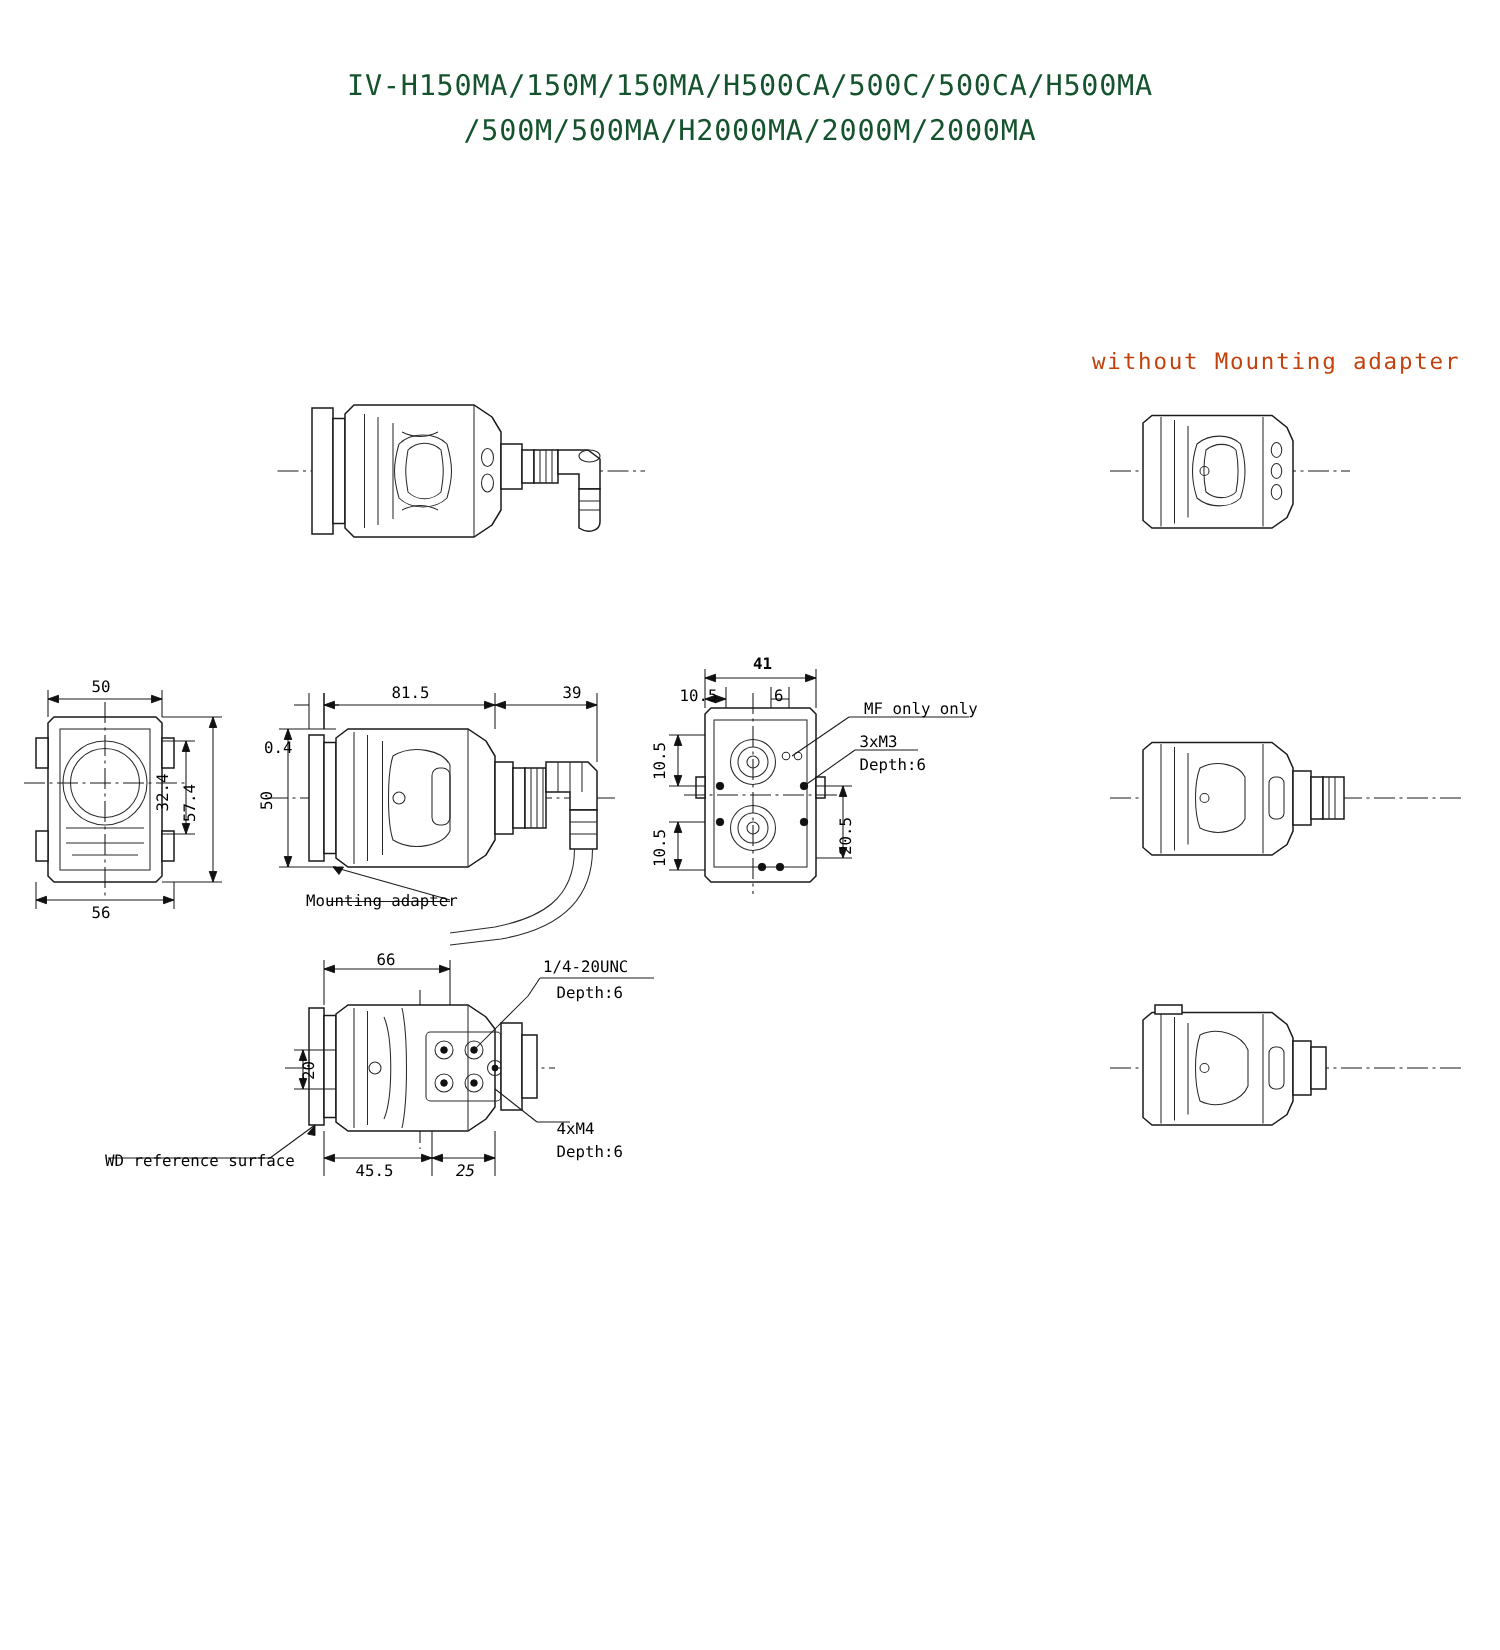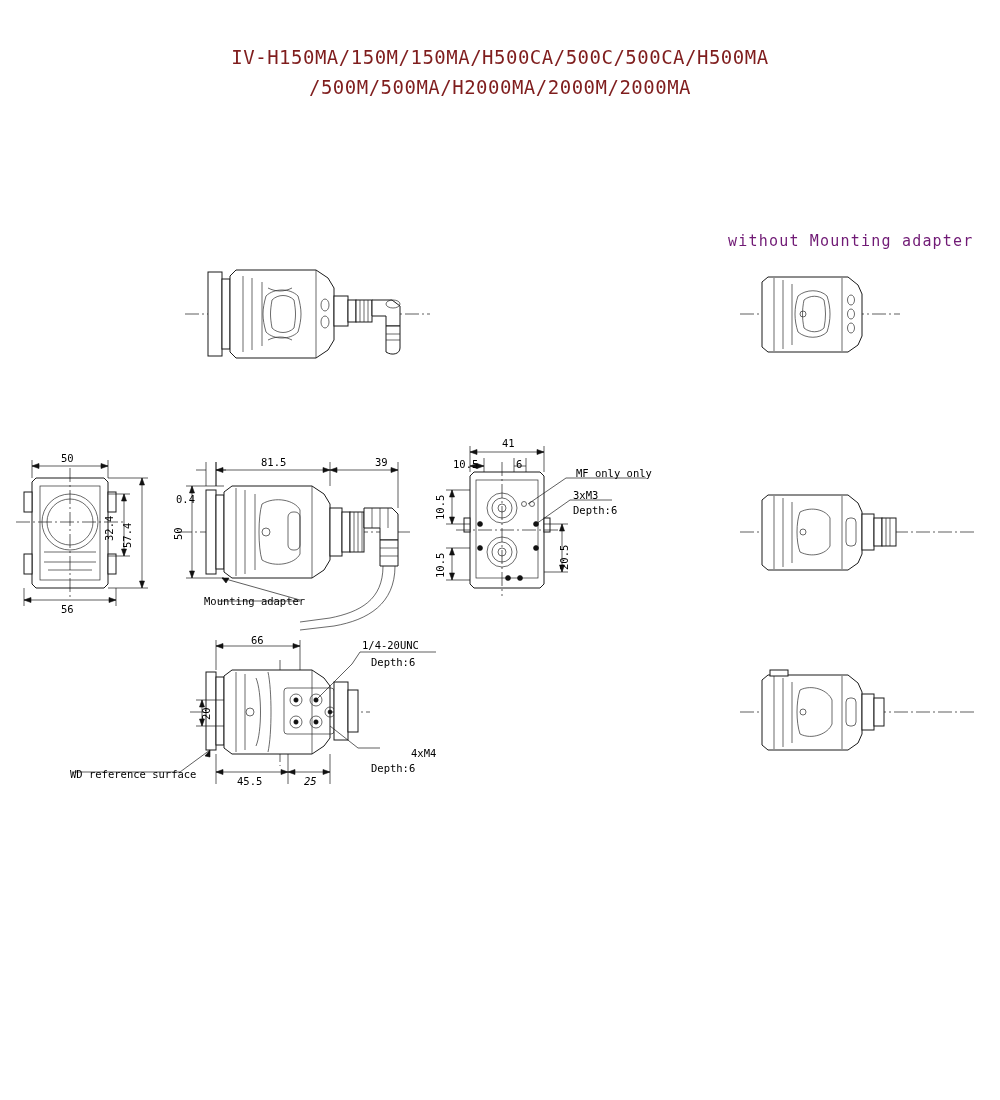--- a/index.html
+++ b/index.html
@@ -24,31 +24,31 @@
   .title {
     position: absolute;
     left: 0;
     top: 42px;
     width: 1000px;
     text-align: center;
     font-family: "DejaVu Sans Mono", monospace;
     font-size: 19px;
     letter-spacing: 0.5px;
     line-height: 30px;
-    color: #7f1d1d;
+    color: #14532d;
   }
   .title .line2 { display: block; }
   .note-right {
     position: absolute;
     left: 728px;
     top: 232px;
     font-family: "DejaVu Sans Mono", monospace;
     font-size: 15px;
     letter-spacing: 1.2px;
-    color: #701a75;
+    color: #c2410c;
     white-space: nowrap;
   }
   .dimlabel {
     position: absolute;
     font-family: "DejaVu Sans Mono", monospace;
     font-size: 10.5px;
     color: #000;
     white-space: nowrap;
   }
   .dimlabel.rot {
@@ -411,33 +411,33 @@
   <div class="dimlabel" style="left:61px; top:603px;">56</div>
   <div class="dimlabel rot" style="left:121px; top:548px;">57.4</div>
   <div class="dimlabel rot" style="left:103px; top:541px;">32.4</div>
 
   <div class="dimlabel" style="left:176px; top:456px;margin-top:37px;">0.4</div>
   <div class="dimlabel" style="left:261px; top:456px;">81.5</div>
   <div class="dimlabel" style="left:375px; top:456px;">39</div>
   <div class="dimlabel rot" style="left:172px; top:540px;">50</div>
   <div class="dimlabel" style="left:204px; top:595px;">Mounting adapter</div>
 
-  <div class="dimlabel" style="left:502px; top:437px;">41</div>
+  <div class="dimlabel" style="left:502px; top:437px;font-weight:bold;">41</div>
   <div class="dimlabel" style="left:453px; top:458px;">10.5</div>
   <div class="dimlabel" style="left:516px; top:458px;">6</div>
   <div class="dimlabel rot" style="left:434px; top:520px;">10.5</div>
   <div class="dimlabel rot" style="left:434px; top:578px;">10.5</div>
   <div class="dimlabel rot" style="left:558px; top:570px;">20.5</div>
   <div class="dimlabel" style="left:576px; top:467px;">MF only only</div>
   <div class="dimlabel" style="left:573px; top:489px;">3xM3</div>
   <div class="dimlabel" style="left:573px; top:504px;">Depth:6</div>
 
   <div class="dimlabel" style="left:251px; top:634px;">66</div>
   <div class="dimlabel rot" style="left:200px; top:720px;">20</div>
   <div class="dimlabel" style="left:237px; top:775px;">45.5</div>
   <div class="dimlabel" style="left:304px; top:775px;font-style:italic;">25</div>
   <div class="dimlabel" style="left:362px; top:639px;">1/4-20UNC</div>
   <div class="dimlabel" style="left:371px; top:656px;">Depth:6</div>
-  <div class="dimlabel" style="left:371px; top:747px;margin-left:40px;">4xM4</div>
+  <div class="dimlabel" style="left:371px; top:747px;">4xM4</div>
   <div class="dimlabel" style="left:371px; top:762px;">Depth:6</div>
   <div class="dimlabel" style="left:70px; top:768px;">WD reference surface</div>
 
 </div>
 
 </body></html>

